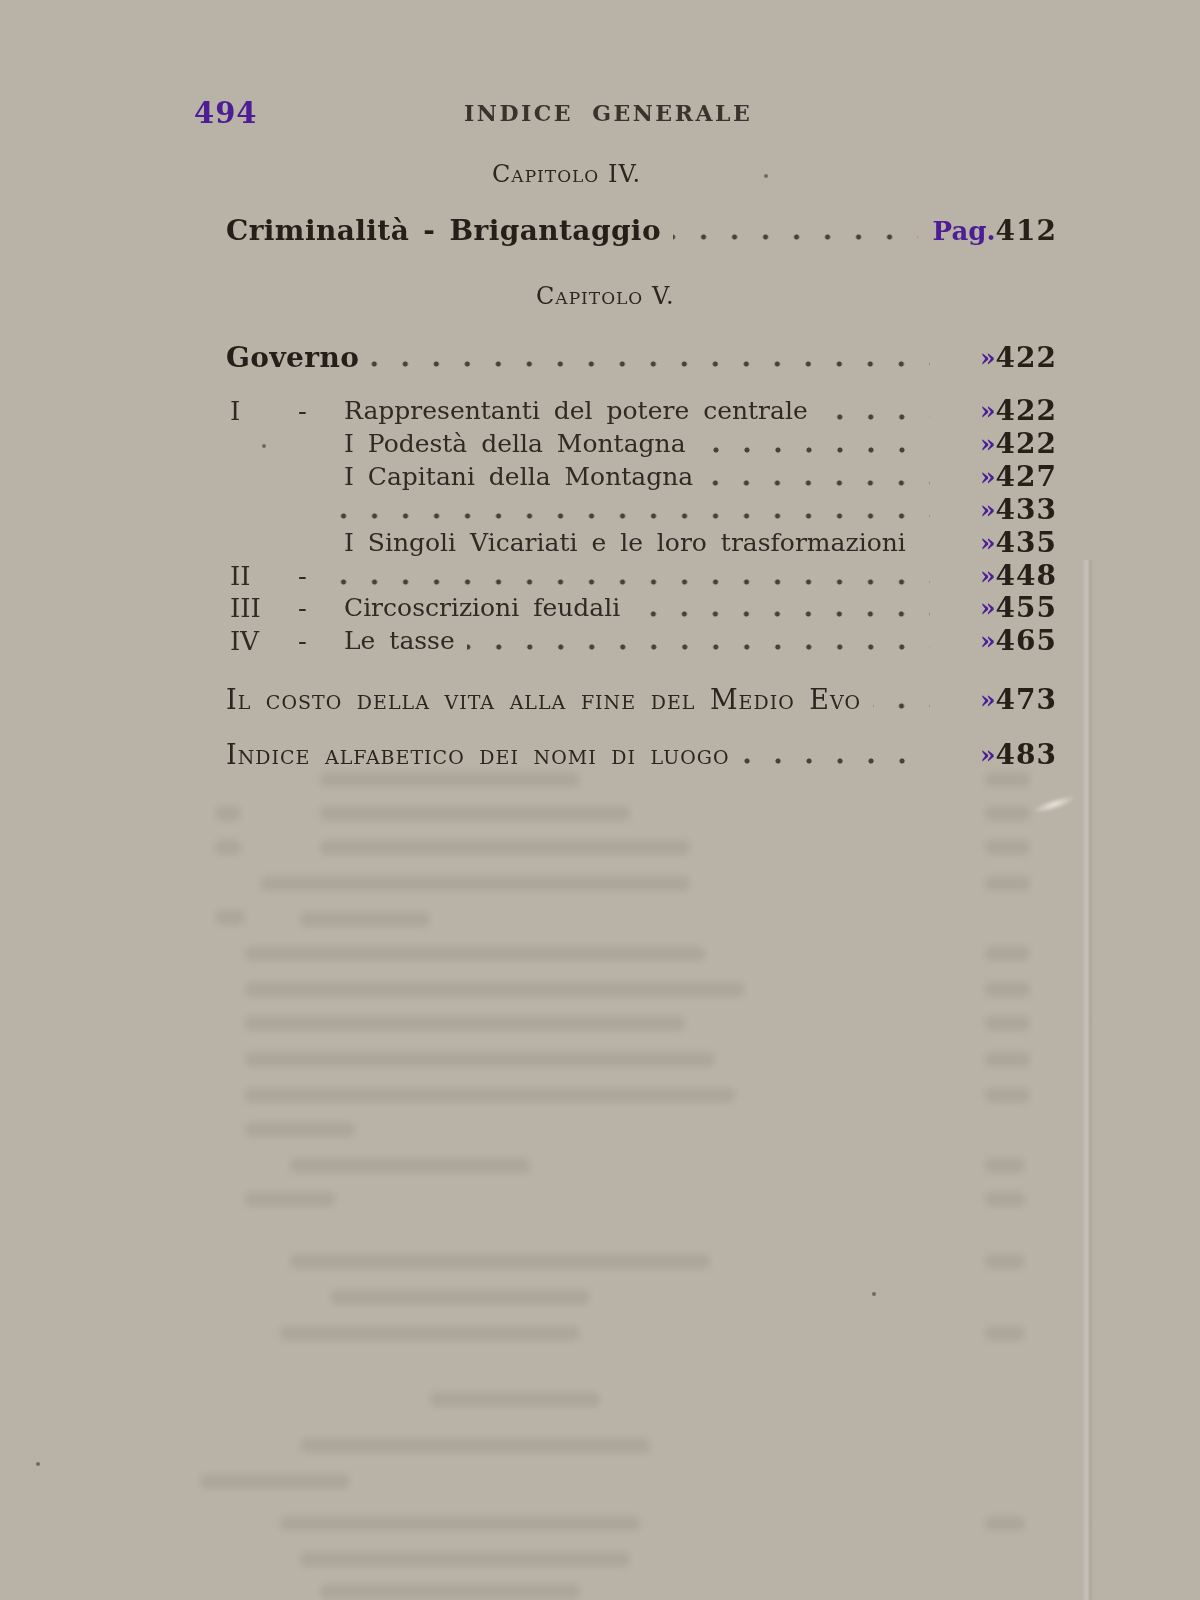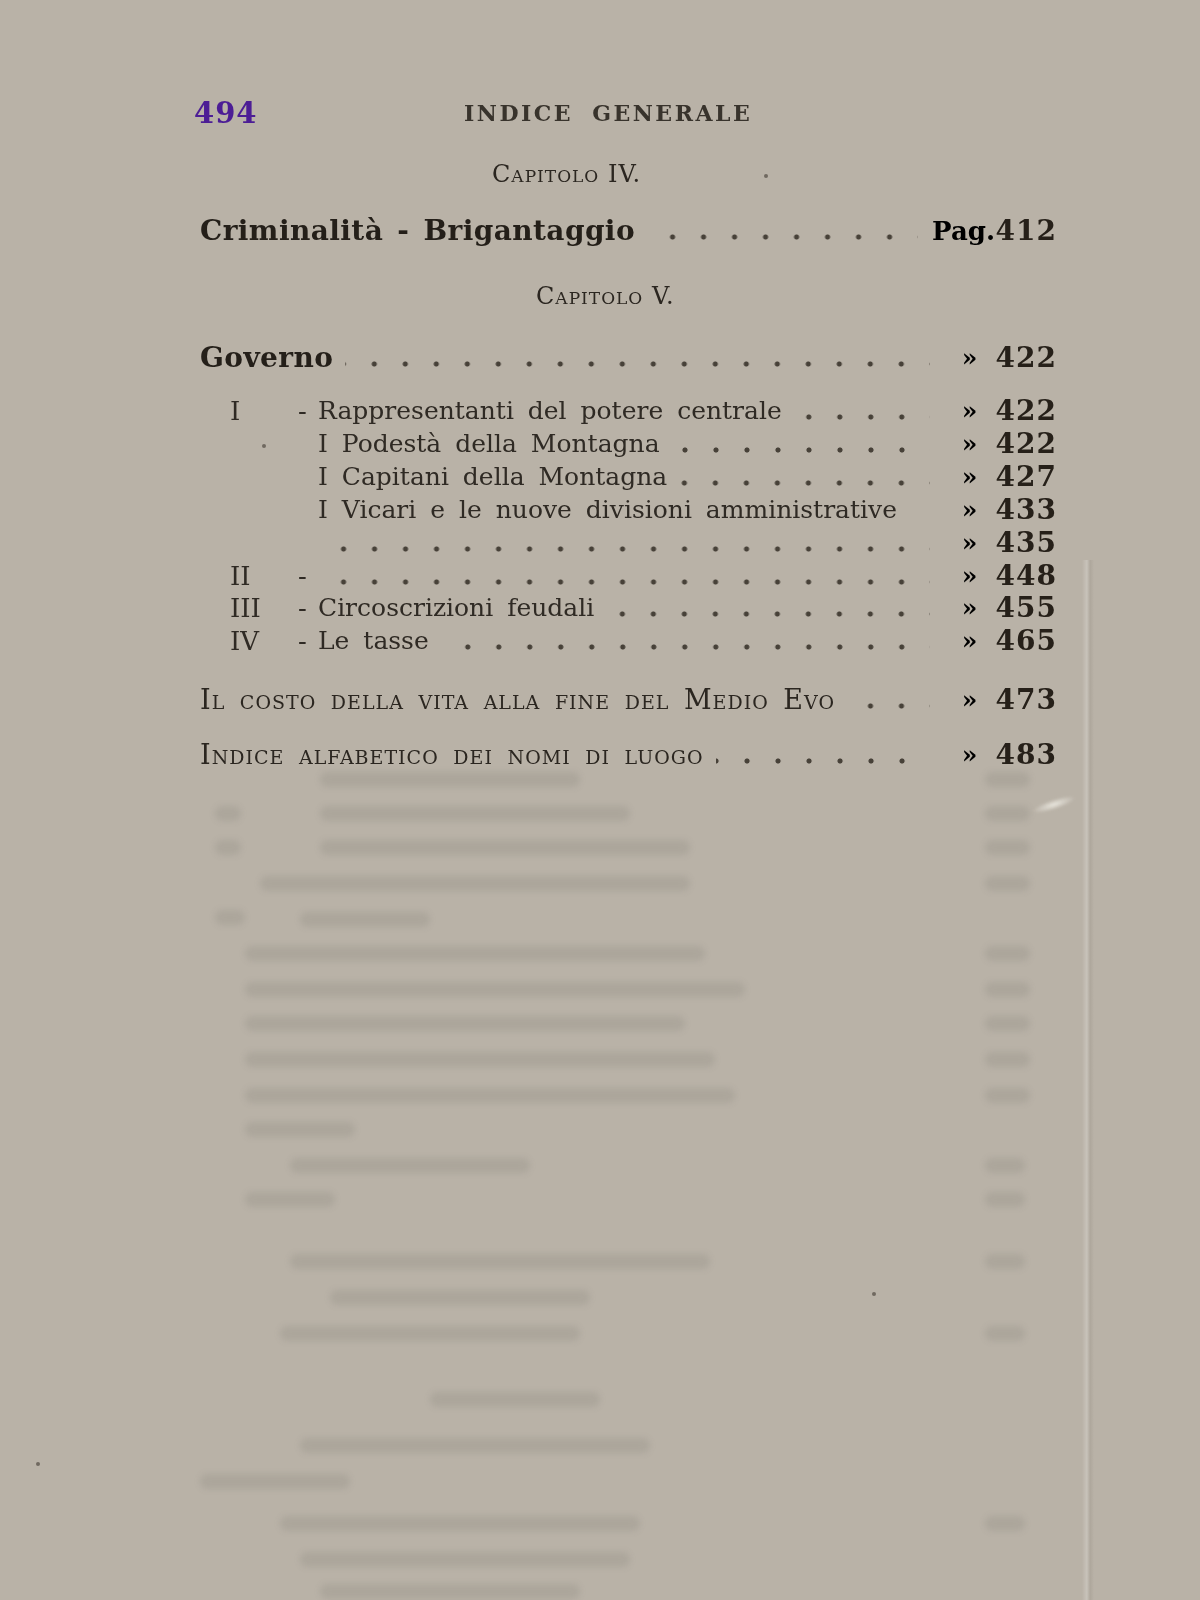--- a/index.html
+++ b/index.html
@@ -20,27 +20,27 @@
   .runtitle{left:464px;top:100px;font-size:22px;font-weight:700;letter-spacing:2.5px;word-spacing:9px;color:#38332c;}
   .chap{font-variant:small-caps;font-size:24px;letter-spacing:1px;color:#2b2620;}
   .cap4{left:492px;top:160px;}
   .cap5{left:536px;top:282px;}
 
   .trow{position:absolute;left:200px;width:857px;height:36px;display:flex;align-items:flex-end;}
   .trow span{line-height:36px;white-space:nowrap;}
   .num{flex:0 0 98px;padding-left:30px;box-sizing:border-box;font-size:26px;color:#2f2a24;}
   .dash{flex:0 0 20px;font-size:26px;color:#2f2a24;}
   .ind{flex:0 0 118px;}
-  .lbl{font-size:25px;color:#2f2a24;word-spacing:6px;}
+  .lbl{font-size:25px;color:#2f2a24;word-spacing:6px;margin-left:26px;}
   .b .lbl{font-size:28px;font-weight:700;color:#241f19;word-spacing:4px;letter-spacing:0.4px;}
   .sc .lbl{font-variant:small-caps;font-size:27px;letter-spacing:1px;word-spacing:5px;color:#2b2620;text-align:center;}
   .leader{flex:1 1 auto;min-width:0;height:6px;align-self:flex-end;margin:0 14px 9px 12px;
     background-image:radial-gradient(circle at 3px 3px,#3a342c 2.1px,rgba(0,0,0,0) 3px);
     background-size:31px 6px;background-repeat:repeat-x;background-position:right bottom;opacity:.9;}
-  .ref{flex:0 0 52px;text-align:center;font-size:25px;font-weight:700;color:#000000;}
+  .ref{flex:0 0 52px;text-align:right;font-size:25px;font-weight:700;color:#4c1d95;}
   .refpag{flex-basis:64px;font-size:26px;}
   .pag{flex:0 0 60px;text-align:left;font-size:28px;font-weight:700;color:#262019;letter-spacing:1px;margin-top:39px;}
 
   .crease-v{position:absolute;left:1082px;top:560px;width:12px;height:1040px;
     background:linear-gradient(90deg,rgba(0,0,0,0) 0%,rgba(255,255,255,0.22) 40%,rgba(80,72,62,0.10) 68%,rgba(0,0,0,0) 100%);}
   .crease-nick{position:absolute;left:1026px;top:798px;width:56px;height:13px;border-radius:50%;
     background:radial-gradient(closest-side,rgba(242,240,232,0.85),rgba(242,240,232,0) 80%);
     transform:rotate(-18deg);filter:blur(1px);}
   .bleed{position:absolute;height:15px;border-radius:8px;background:rgba(86,80,70,0.12);filter:blur(3px);}
   .speck{position:absolute;width:4px;height:4px;border-radius:50%;background:rgba(52,46,38,0.55);filter:blur(0.5px);}
@@ -89,28 +89,28 @@
 <div class="trow" style="top:459px">
   <span class="ind"></span>
   <span class="lbl">I Capitani della Montagna</span>
   <span class="leader"></span>
   <span class="ref">»</span>
   <span class="pag">427</span>
 </div>
 
 <div class="trow" style="top:492px">
   <span class="ind"></span>
-  <span class="lbl">I Vicari e le nuove divisioni amministrative</span>
   <span class="leader"></span>
   <span class="ref">»</span>
   <span class="pag">433</span>
 </div>
 
 <div class="trow" style="top:525px">
   <span class="ind"></span>
+  <span class="lbl">I Singoli Vicariati e le loro trasformazioni</span>
   <span class="leader"></span>
   <span class="ref">»</span>
   <span class="pag">435</span>
 </div>
 
 <div class="trow" style="top:558px">
   <span class="num">II</span>
   <span class="dash">-</span>
   <span class="leader"></span>
   <span class="ref">»</span>

